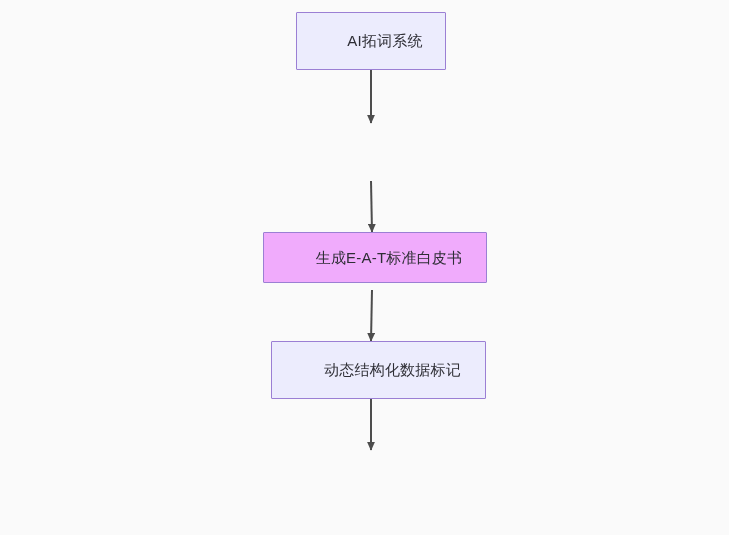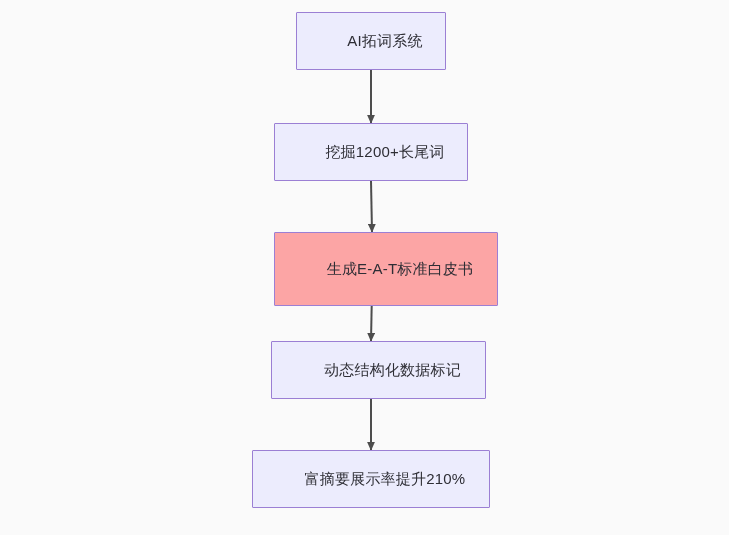--- a/index.html
+++ b/index.html
@@ -66,29 +66,23 @@
         <line x1="371" y1="181" x2="372" y2="232" stroke="#4d4d4d" stroke-width="2" marker-end="url(#arrowhead)"></line>
         <line x1="372" y1="290" x2="371" y2="341" stroke="#4d4d4d" stroke-width="2" marker-end="url(#arrowhead)"></line>
         <line x1="371" y1="399" x2="371" y2="450" stroke="#4d4d4d" stroke-width="2" marker-end="url(#arrowhead)"></line>
       </g>
   </svg>
 
   <div class="node-box" style="left: 296px; top: 12px; width: 150px; height: 58px; background: rgb(236, 236, 253); border-color: rgb(155, 127, 212);">
     <span class="node-label" style="color: rgb(46, 46, 53);">AI拓词系统</span>
   </div>
 
-  <div class="node-box" style="left: 274px; top: 123px; width: 194px; height: 58px; background: rgb(236, 236, 253); border-color: rgb(155, 127, 212);">
-    <span class="node-label" style="color: rgb(46, 46, 53);">挖掘1200+长尾词</span>
-  </div>
 
-  <div class="node-box" style="left: 274px; top: 232px; width: 224px; height: 74px; background: #fca5a5; border-color: rgb(155, 127, 212);">
+  <div class="node-box" style="left: 263px; top: 232px; width: 224px; height: 51px; background: #f0abfc; border-color: rgb(155, 127, 212);">
     <span class="node-label" style="color: rgb(46, 46, 53);">生成E-A-T标准白皮书</span>
   </div>
 
   <div class="node-box" style="left: 263px; top: 341px; width: 215px; height: 58px; background: rgb(236, 236, 253); border-color: rgb(155, 127, 212); margin-left: 8px;">
     <span class="node-label" style="color: rgb(46, 46, 53);">动态结构化数据标记</span>
   </div>
 
-  <div class="node-box" style="left: 252px; top: 450px; width: 238px; height: 58px; background: rgb(236, 236, 253); border-color: rgb(155, 127, 212);">
-    <span class="node-label" style="color: rgb(46, 46, 53);">富摘要展示率提升210%</span>
-  </div>
 
 </div>
 
 </body></html>

